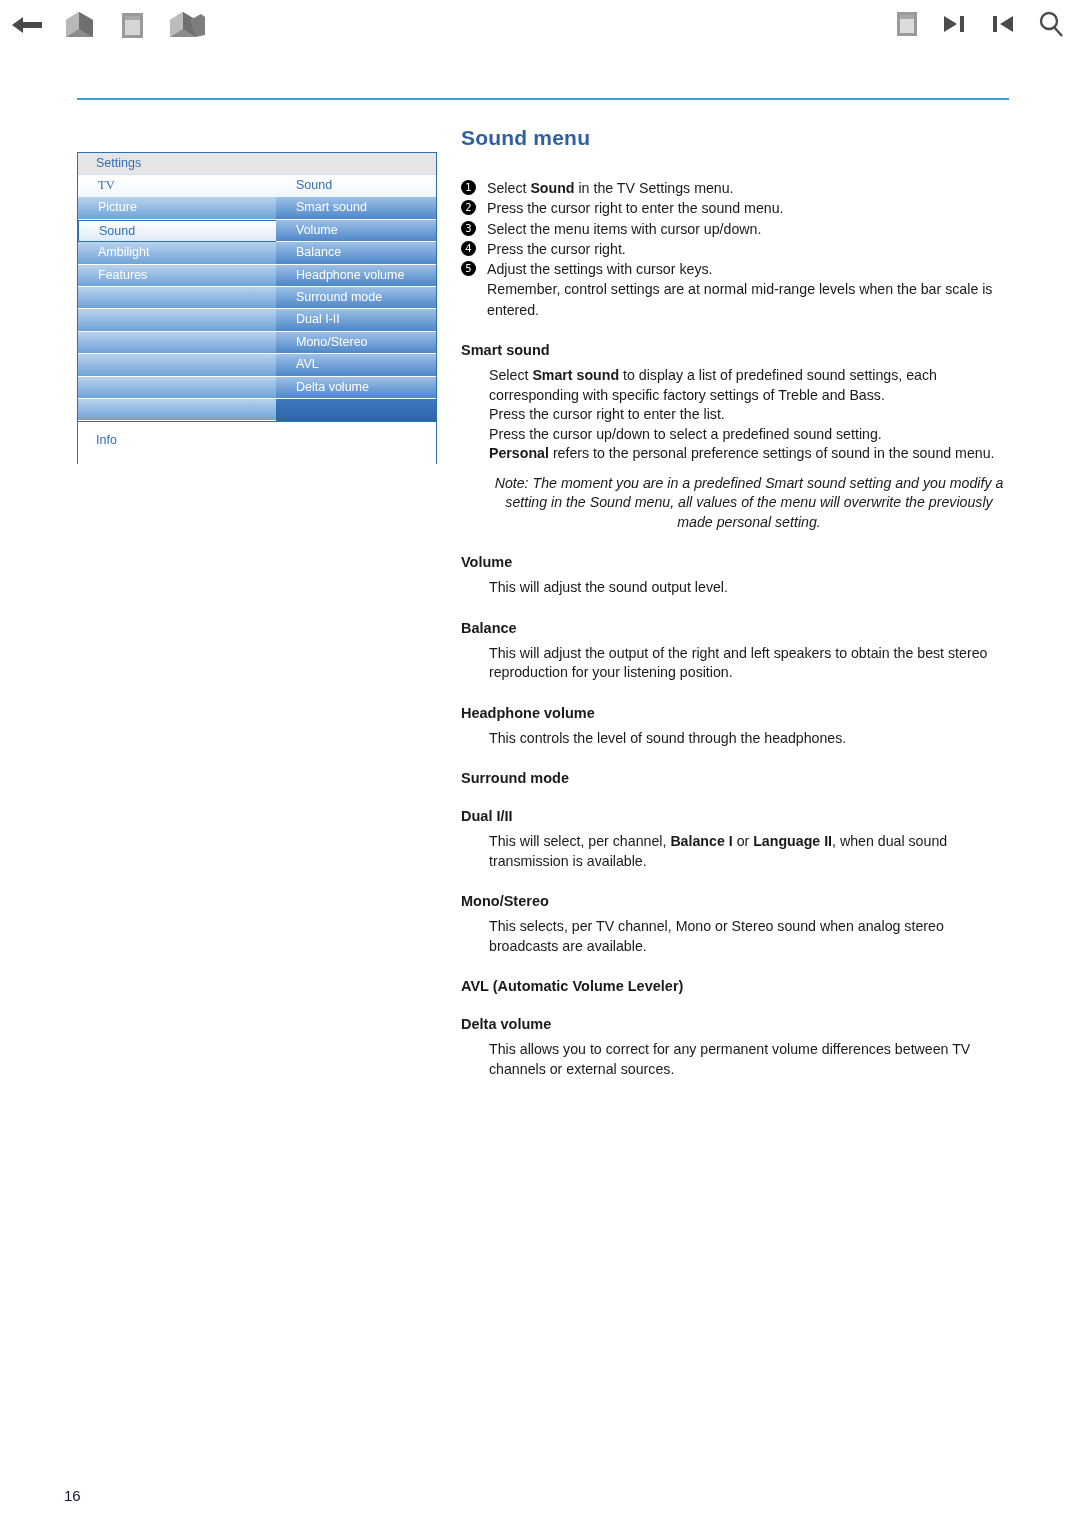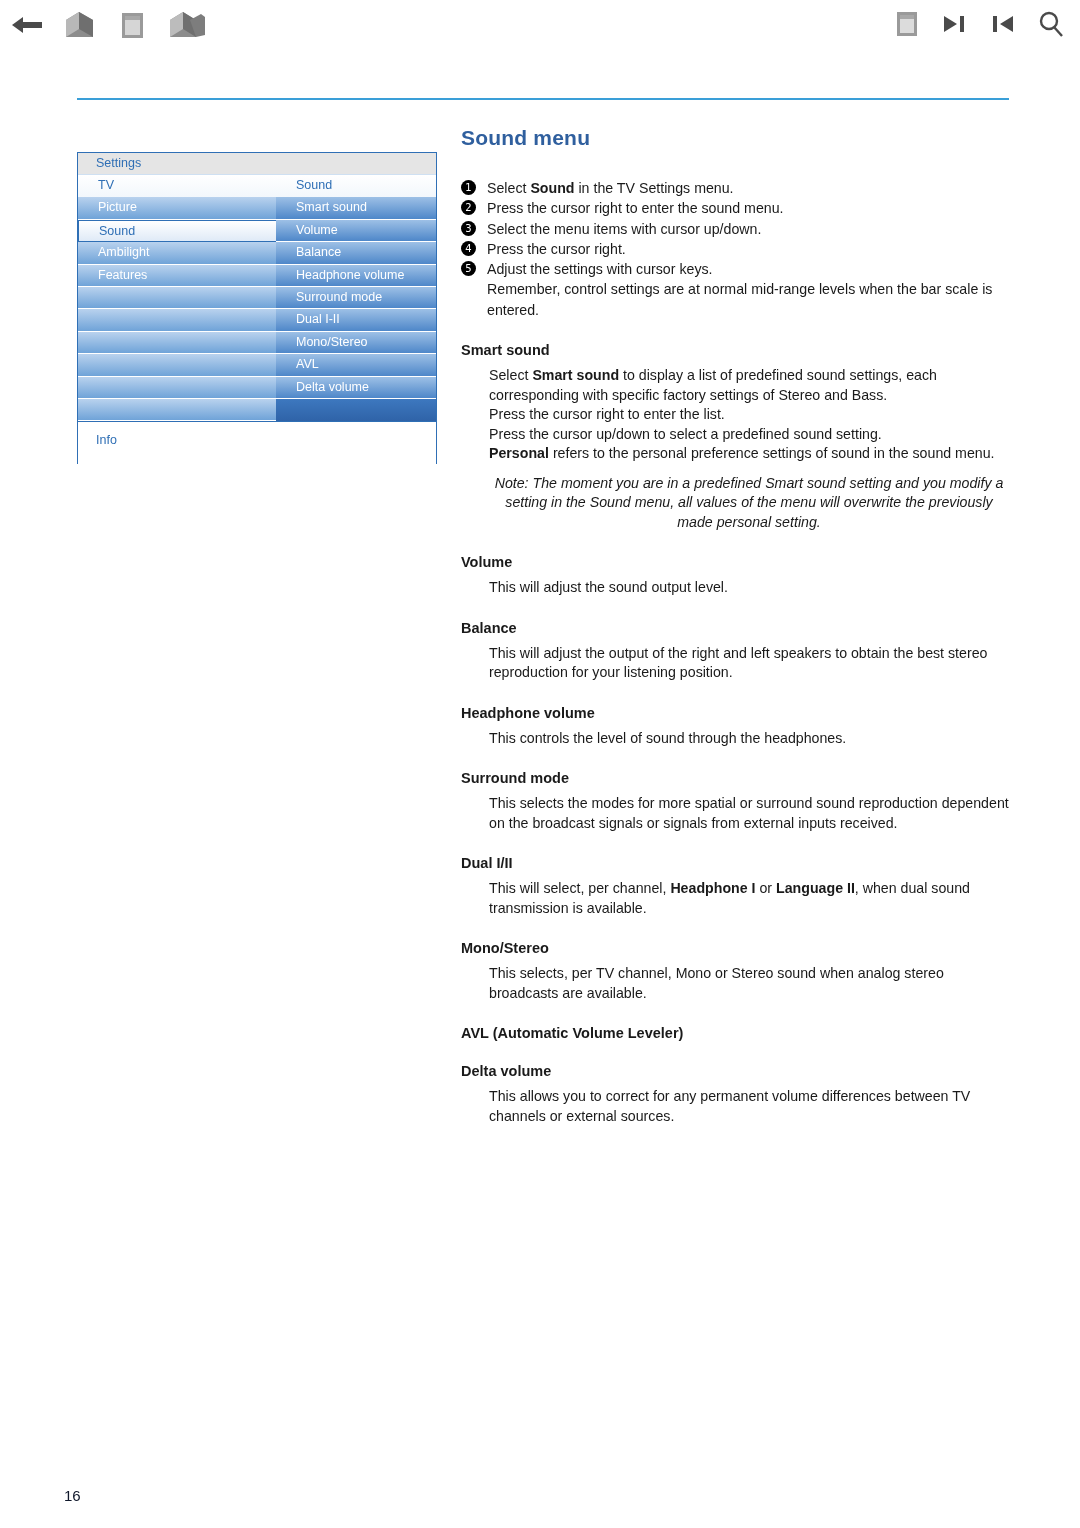--- a/index.html
+++ b/index.html
@@ -100,20 +100,21 @@
   .m-row span {
     position: absolute;
     left: 20px;
     top: 3px;
     white-space: nowrap;
   }
   
   .lrow-tv {
     background: linear-gradient(to bottom, #ffffff, #f2f7fc);
     color: #2f6fb5;
+    font-family: Liberation Serif, serif;
   }
   .lrow-item {
     background: linear-gradient(to bottom, #b9d2ee, #6fa3d8);
     color: #ffffff;
     border-bottom: 1px solid #ffffff;
   }
   .lrow-sel {
     background: linear-gradient(to bottom, #ffffff, #dfeaf7);
     color: #2f6fb5;
     border: 1px solid #2f6fb5;
@@ -376,42 +377,41 @@
     </div>
     <div class="step">
       <span class="bullet">5</span>
       <span>Adjust the settings with cursor keys.</span>
     </div>
     <div class="step-note">Remember, control settings are at normal mid-range levels when the bar scale is entered.</div>
   </div>
 
   <h2 class="sub">Smart sound</h2>
   <div class="para">
-    <span>Select </span><span class="b">Smart sound</span><span> to display a list of predefined sound settings, each corresponding with specific factory settings of Stereo and Bass.</span><br>
+    <span>Select </span><span class="b">Smart sound</span><span> to display a list of predefined sound settings, each corresponding with specific factory settings of Treble and Bass.</span><br>
     <span>Press the cursor right to enter the list.</span><br>
     <span>Press the cursor up/down to select a predefined sound setting.</span><br>
     <span class="b">Personal</span><span> refers to the personal preference settings of sound in the sound menu.</span>
     <div class="note">Note: The moment you are in a predefined Smart sound setting and you modify a setting in the Sound menu, all values of the menu will overwrite the previously made personal setting.</div>
   </div>
 
   <h2 class="sub">Volume</h2>
   <div class="para">This will adjust the sound output level.</div>
 
   <h2 class="sub">Balance</h2>
   <div class="para">This will adjust the output of the right and left speakers to obtain the best stereo reproduction for your listening position.</div>
 
   <h2 class="sub">Headphone volume</h2>
   <div class="para">This controls the level of sound through the headphones.</div>
 
   <h2 class="sub">Surround mode</h2>
-  <div class="para">This selects the modes for more spatial or surround sound reproduction dependent on the broadcast signals or signals from external inputs received.</div>
 
   <h2 class="sub">Dual I/II</h2>
   <div class="para">
-    <span>This will select, per channel, </span><span class="b">Headphone I</span><span> or </span><span class="b">Language II</span><span>, when dual sound transmission is available.</span>
+    <span>This will select, per channel, </span><span class="b">Balance I</span><span> or </span><span class="b">Language II</span><span>, when dual sound transmission is available.</span>
   </div>
 
   <h2 class="sub">Mono/Stereo</h2>
   <div class="para">This selects, per TV channel, Mono or Stereo sound when analog stereo broadcasts are available.</div>
 
   <h2 class="sub">AVL (Automatic Volume Leveler)</h2>
 
   <h2 class="sub">Delta volume</h2>
   <div class="para">This allows you to correct for any permanent volume differences between TV channels or external sources.</div>
 </div>

